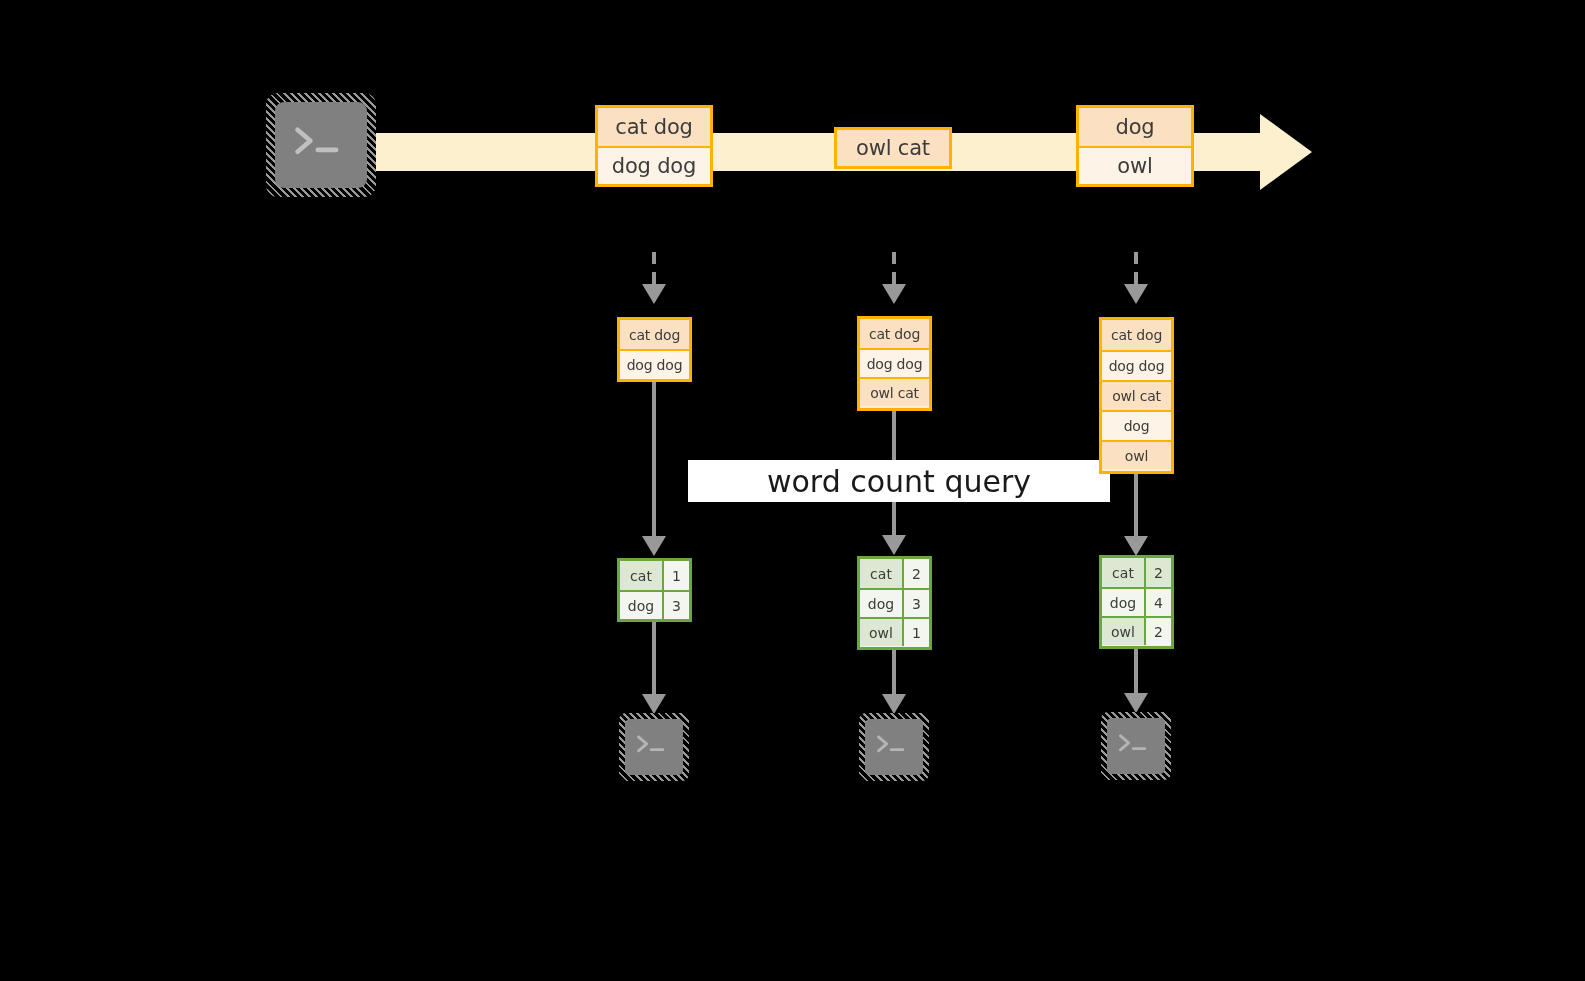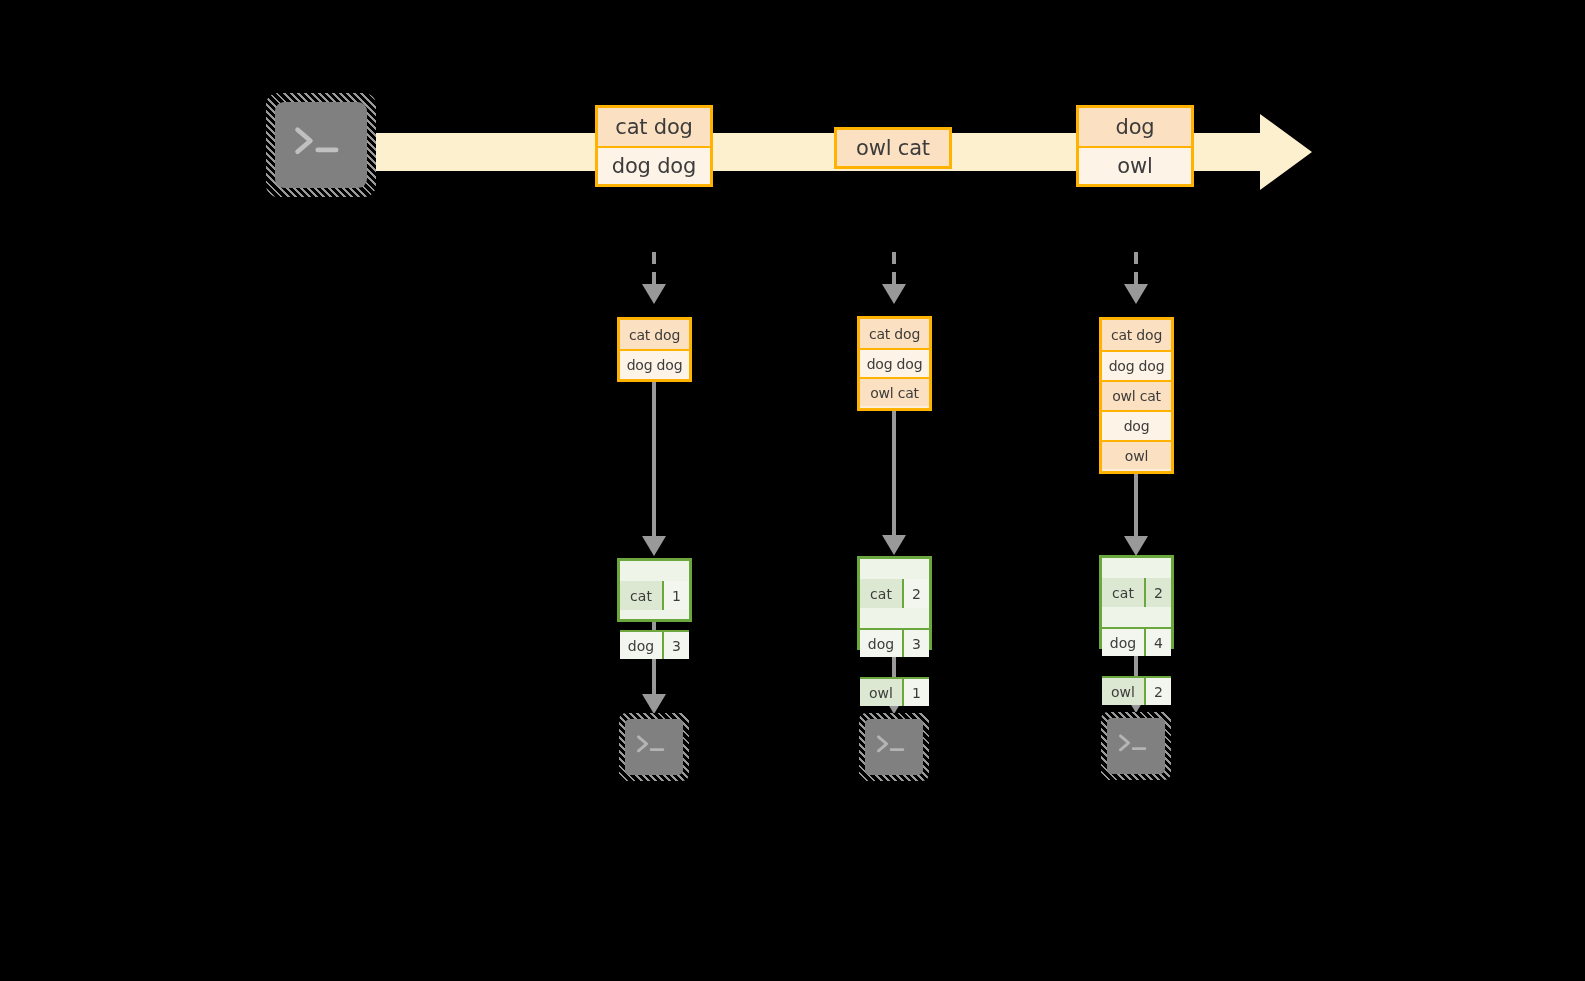--- a/index.html
+++ b/index.html
@@ -82,21 +82,20 @@
   .greenbox {
     position: absolute;
     box-sizing: border-box;
     border: 3px solid #6aa73c;
     background: #eef4e7;
     z-index: 6;
   }
   .greenbox .grow {
     display: flex;
     box-sizing: border-box;
-    margin-top: 20px;
   }
   .greenbox .grow + .grow { border-top: 2px solid #6aa73c; }
   .greenbox .gc-word {
     box-sizing: border-box;
     display: flex;
     align-items: center;
     justify-content: center;
     color: #3c3c3c;
     border-right: 2px solid #6aa73c;
   }
@@ -281,14 +280,17 @@
 
   <div class="term small" style="left:1101px; top:712px; width:70px; height:68px;">
     <div class="term-inner">
       <svg class="term-glyph" viewBox="0 0 64 34">
         <path d="M6,4 L20,16 L6,28" fill="none" stroke="#e8e8e8" stroke-width="5" stroke-linecap="round" stroke-linejoin="round"></path>
         <path d="M28,26 L48,26" fill="none" stroke="#e8e8e8" stroke-width="5" stroke-linecap="round"></path>
       </svg>
     </div>
   </div>
 
+  <div class="banner" style="left:688px; top:460px; width:422px; height:42px;">
+    <span style="font-size:30px;">word count query</span>
+  </div>
 
 </div>
 
 </body></html>

